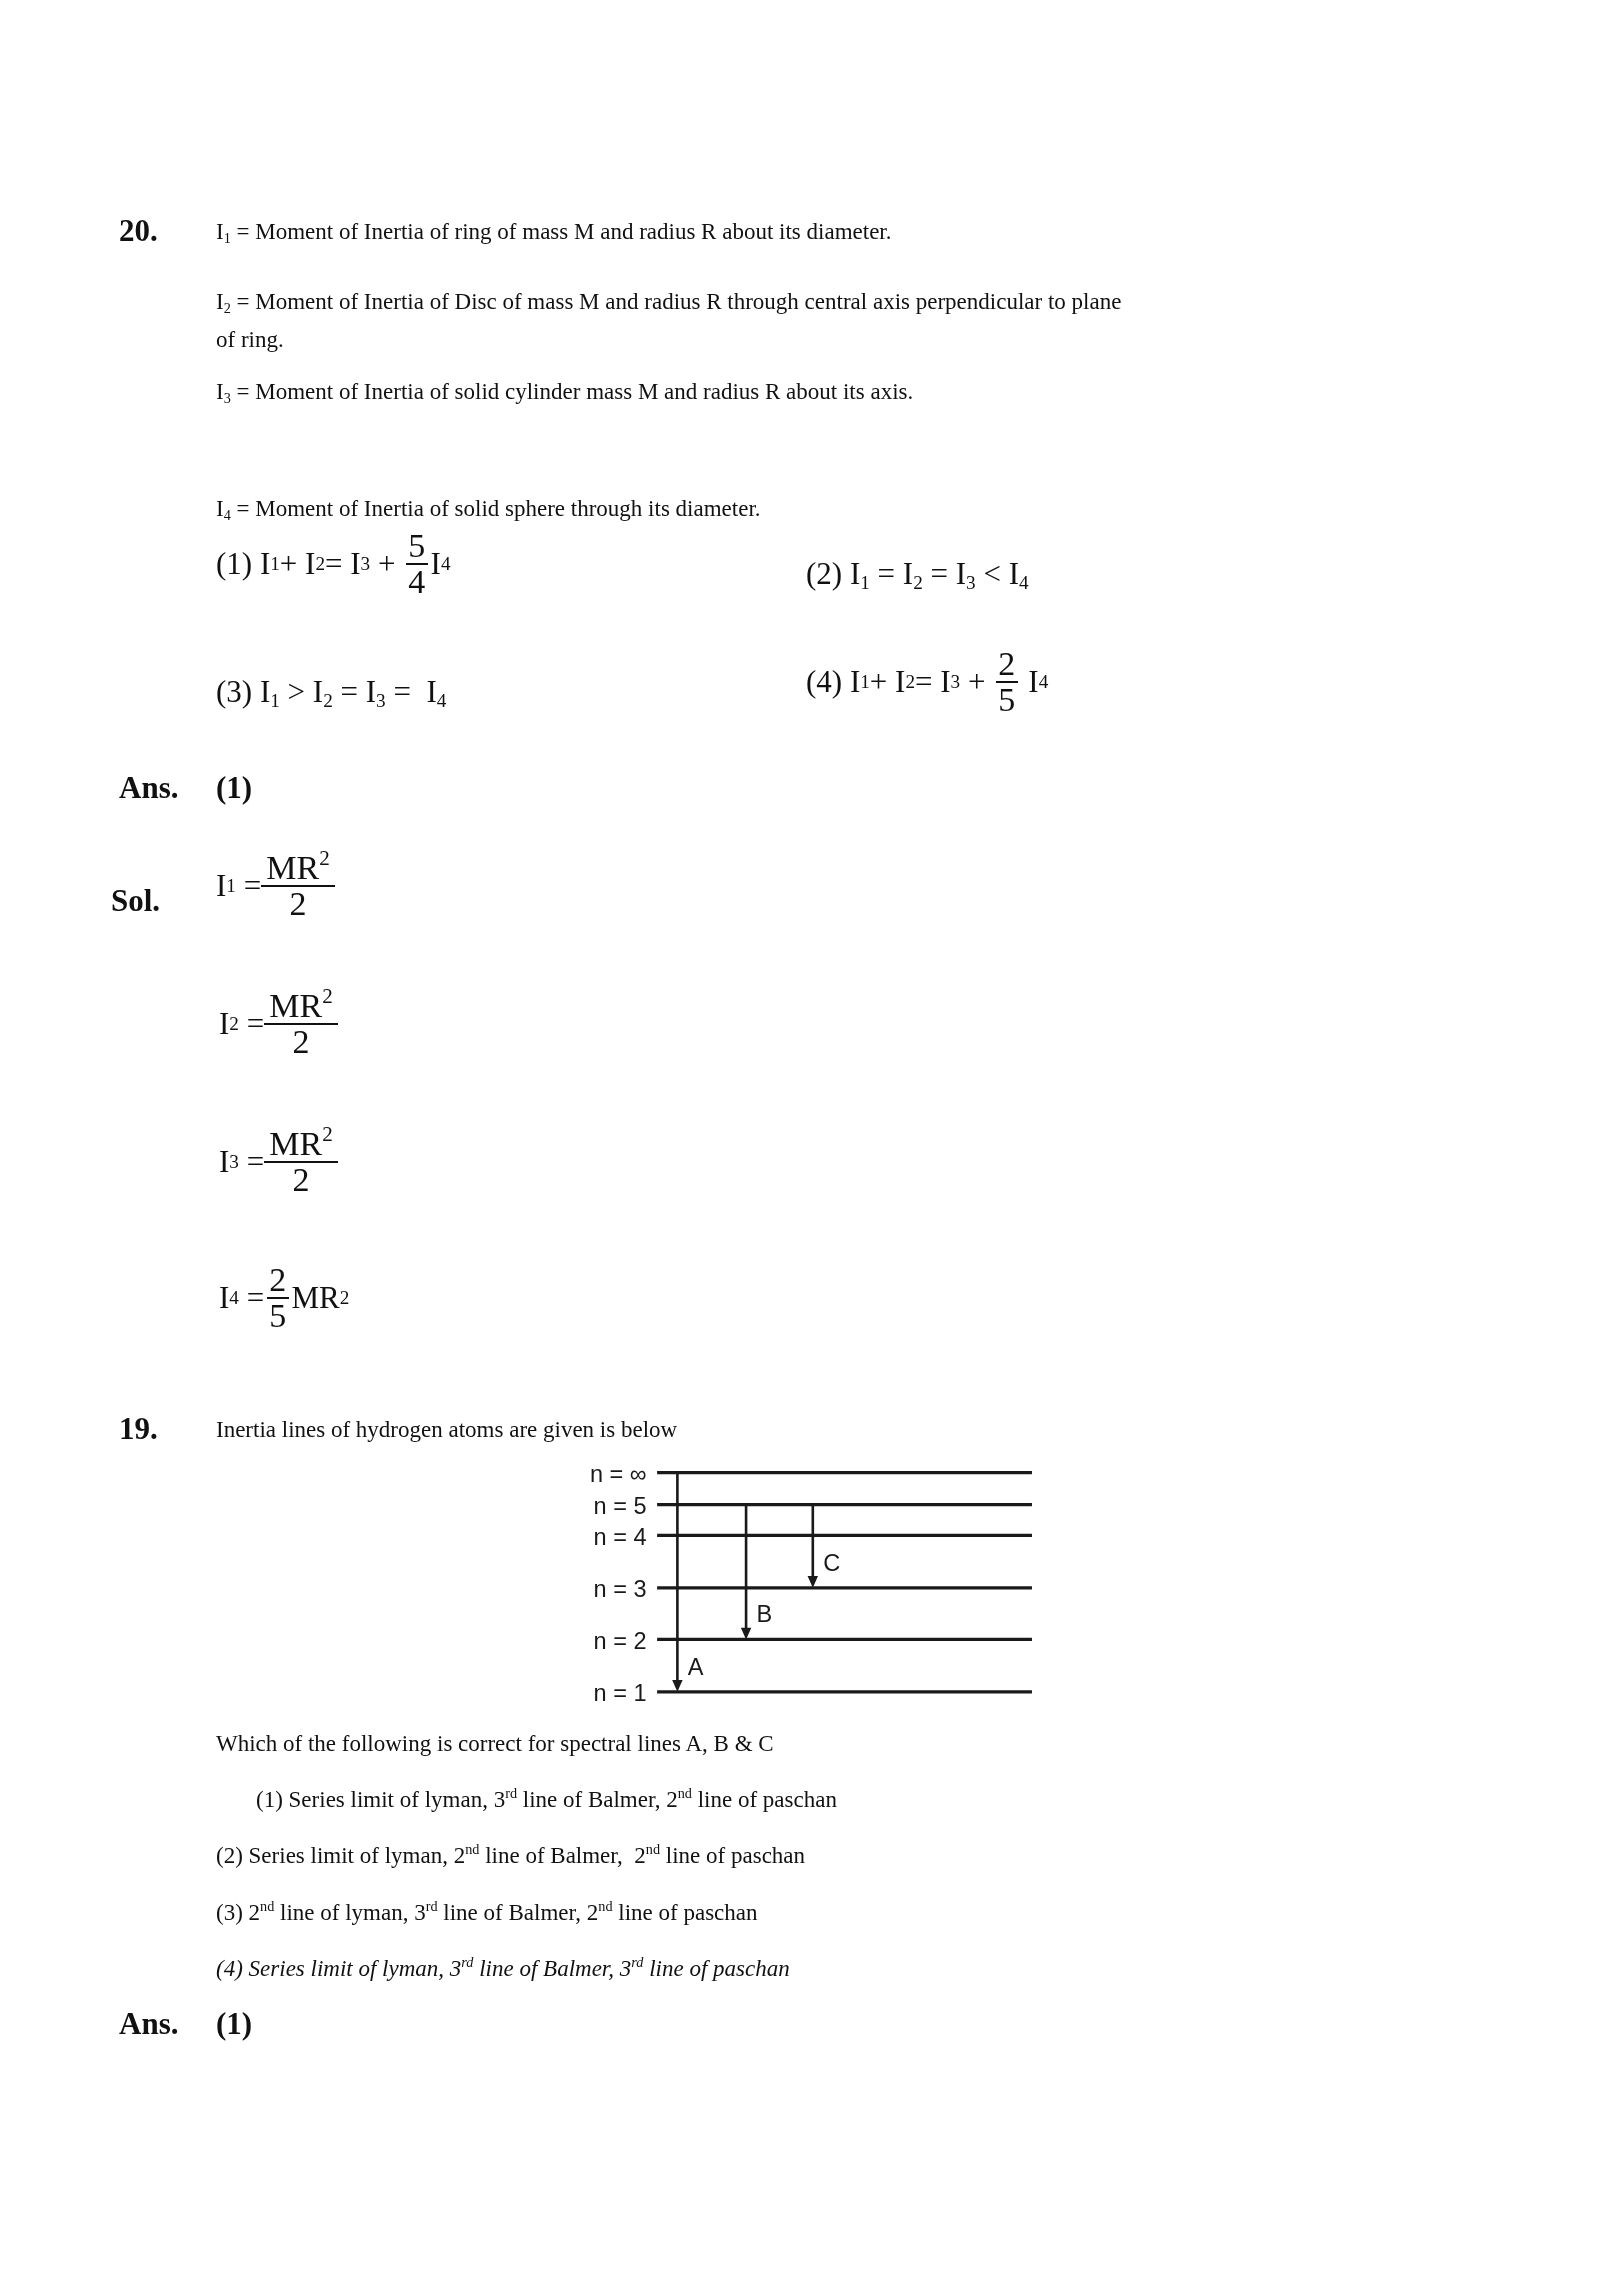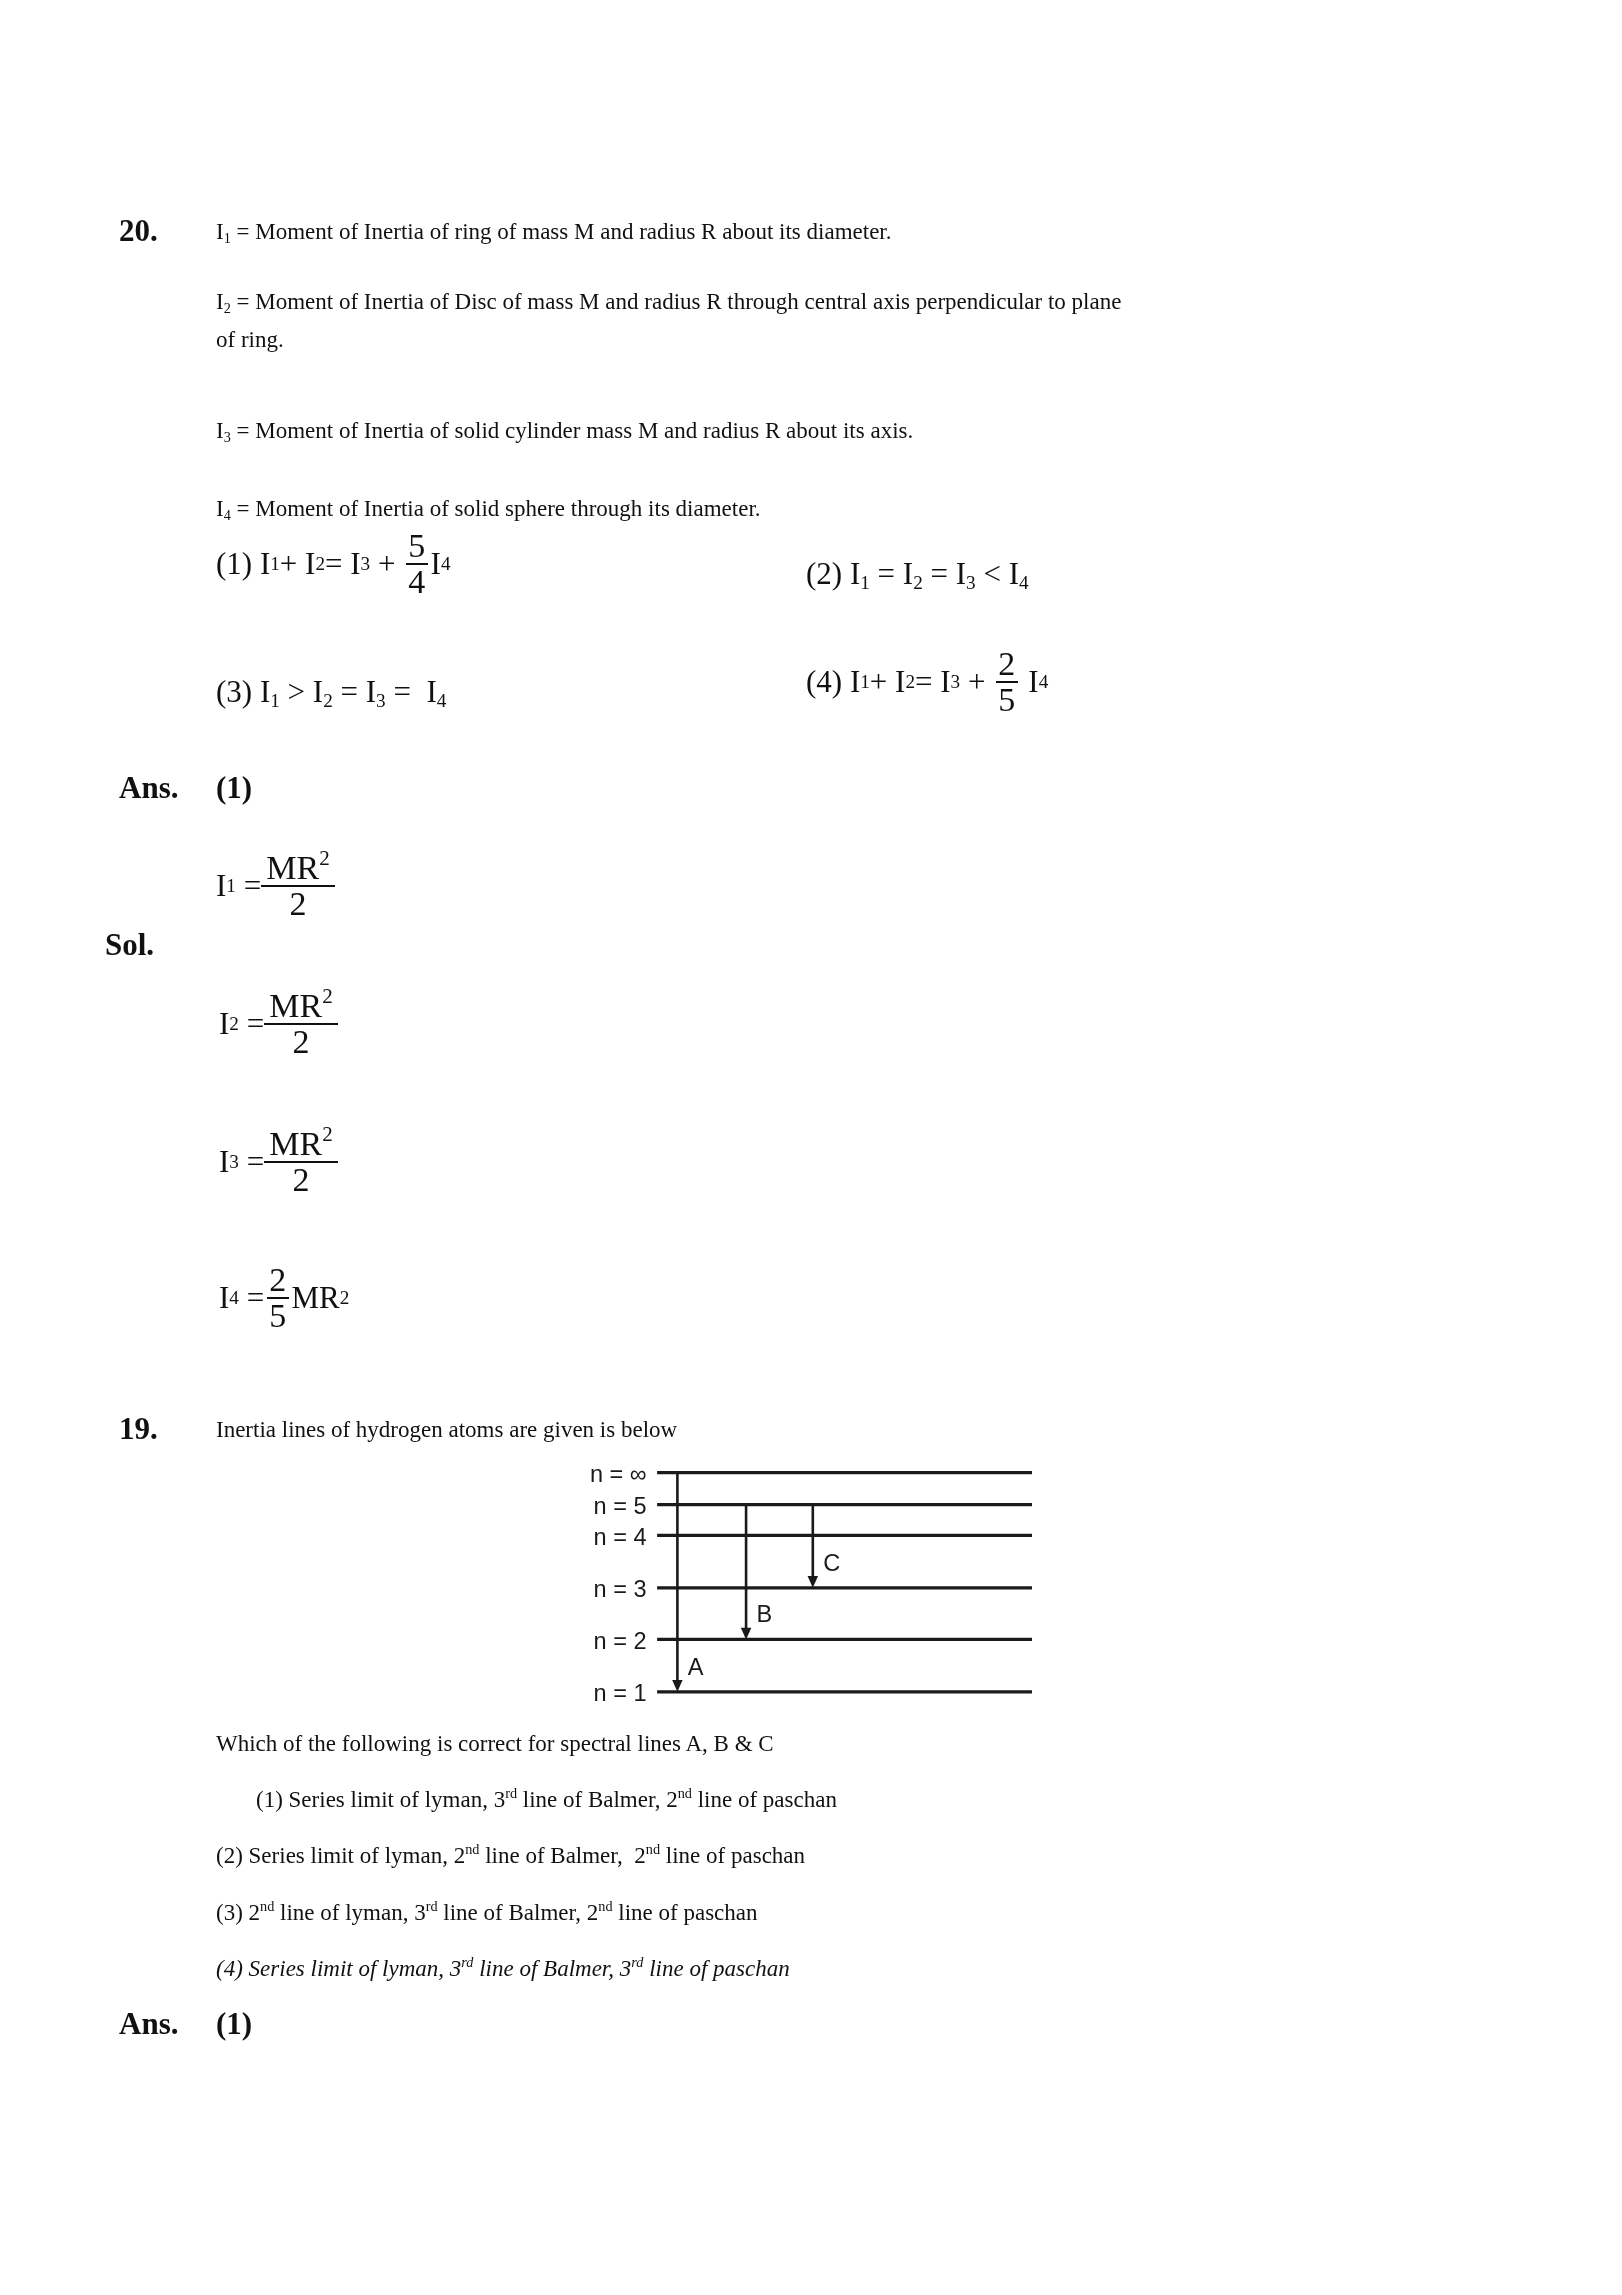--- a/index.html
+++ b/index.html
@@ -25,21 +25,21 @@
 
 <div class="abs txt" style="left:216px; top:213px;">
   <span>I</span><sub>1</sub><span> = Moment of Inertia of ring of mass M and radius R about its diameter.</span>
 </div>
 
 <div class="abs txt" style="left:216px; top:283px;">
   <span>I</span><sub>2</sub><span> = Moment of Inertia of Disc of mass M and radius R through central axis perpendicular to plane</span>
 </div>
 <div class="abs txt" style="left:216px; top:321px;">of ring.</div>
 
-<div class="abs txt" style="left:216px; top:412px;">
+<div class="abs txt" style="left:216px; top:373px;">
   <span>I</span><sub>3</sub><span> = Moment of Inertia of solid cylinder mass M and radius R about its axis.</span>
 </div>
 
 <div class="abs txt" style="left:216px; top:462px;margin-top:28px;">
   <span>I</span><sub>4</sub><span> = Moment of Inertia of solid sphere through its diameter.</span>
 </div>
 
 <div class="abs mathline" style="left:216px; top:529px; display:flex; align-items:center;">
   <span>(1)</span>&nbsp;<span>I</span><sub>1</sub><span> + I</span><sub>2</sub><span> = I</span><sub>3</sub><span style="white-space:pre"> + </span><span class="frac bigfrac">
       <span class="n">5</span>
@@ -58,21 +58,21 @@
 <div class="abs mathline" style="left:806px; top:647px; display:flex; align-items:center;">
   <span>(4)</span>&nbsp;<span>I</span><sub>1</sub><span> + I</span><sub>2</sub><span> = I</span><sub>3</sub><span style="white-space:pre"> + </span><span class="frac bigfrac">
       <span class="n">2</span>
       <span class="d">5</span>
     </span><span style="white-space:pre"> I</span><sub>4</sub>
 </div>
 
 <div class="abs num" style="left:119px; top:770px;">Ans.</div>
 <div class="abs num" style="left:216px; top:770px;">(1)</div>
 
-<div class="abs num" style="left:105px; top:883px;margin-top:44px;">Sol.</div>
+<div class="abs num" style="left:111px; top:883px;">Sol.</div>
 
 <div class="abs mathline" style="left:216px; top:851px; display:flex; align-items:center;">
   <span>I</span>
     <sub>1</sub>
     <span style="white-space:pre"> =</span>
   <span class="frac bigfrac">
       <span class="n"><span>MR</span><sup>2</sup></span>
       <span class="d" style="width:100%;text-align:center;">2</span>
     </span>
 </div>

